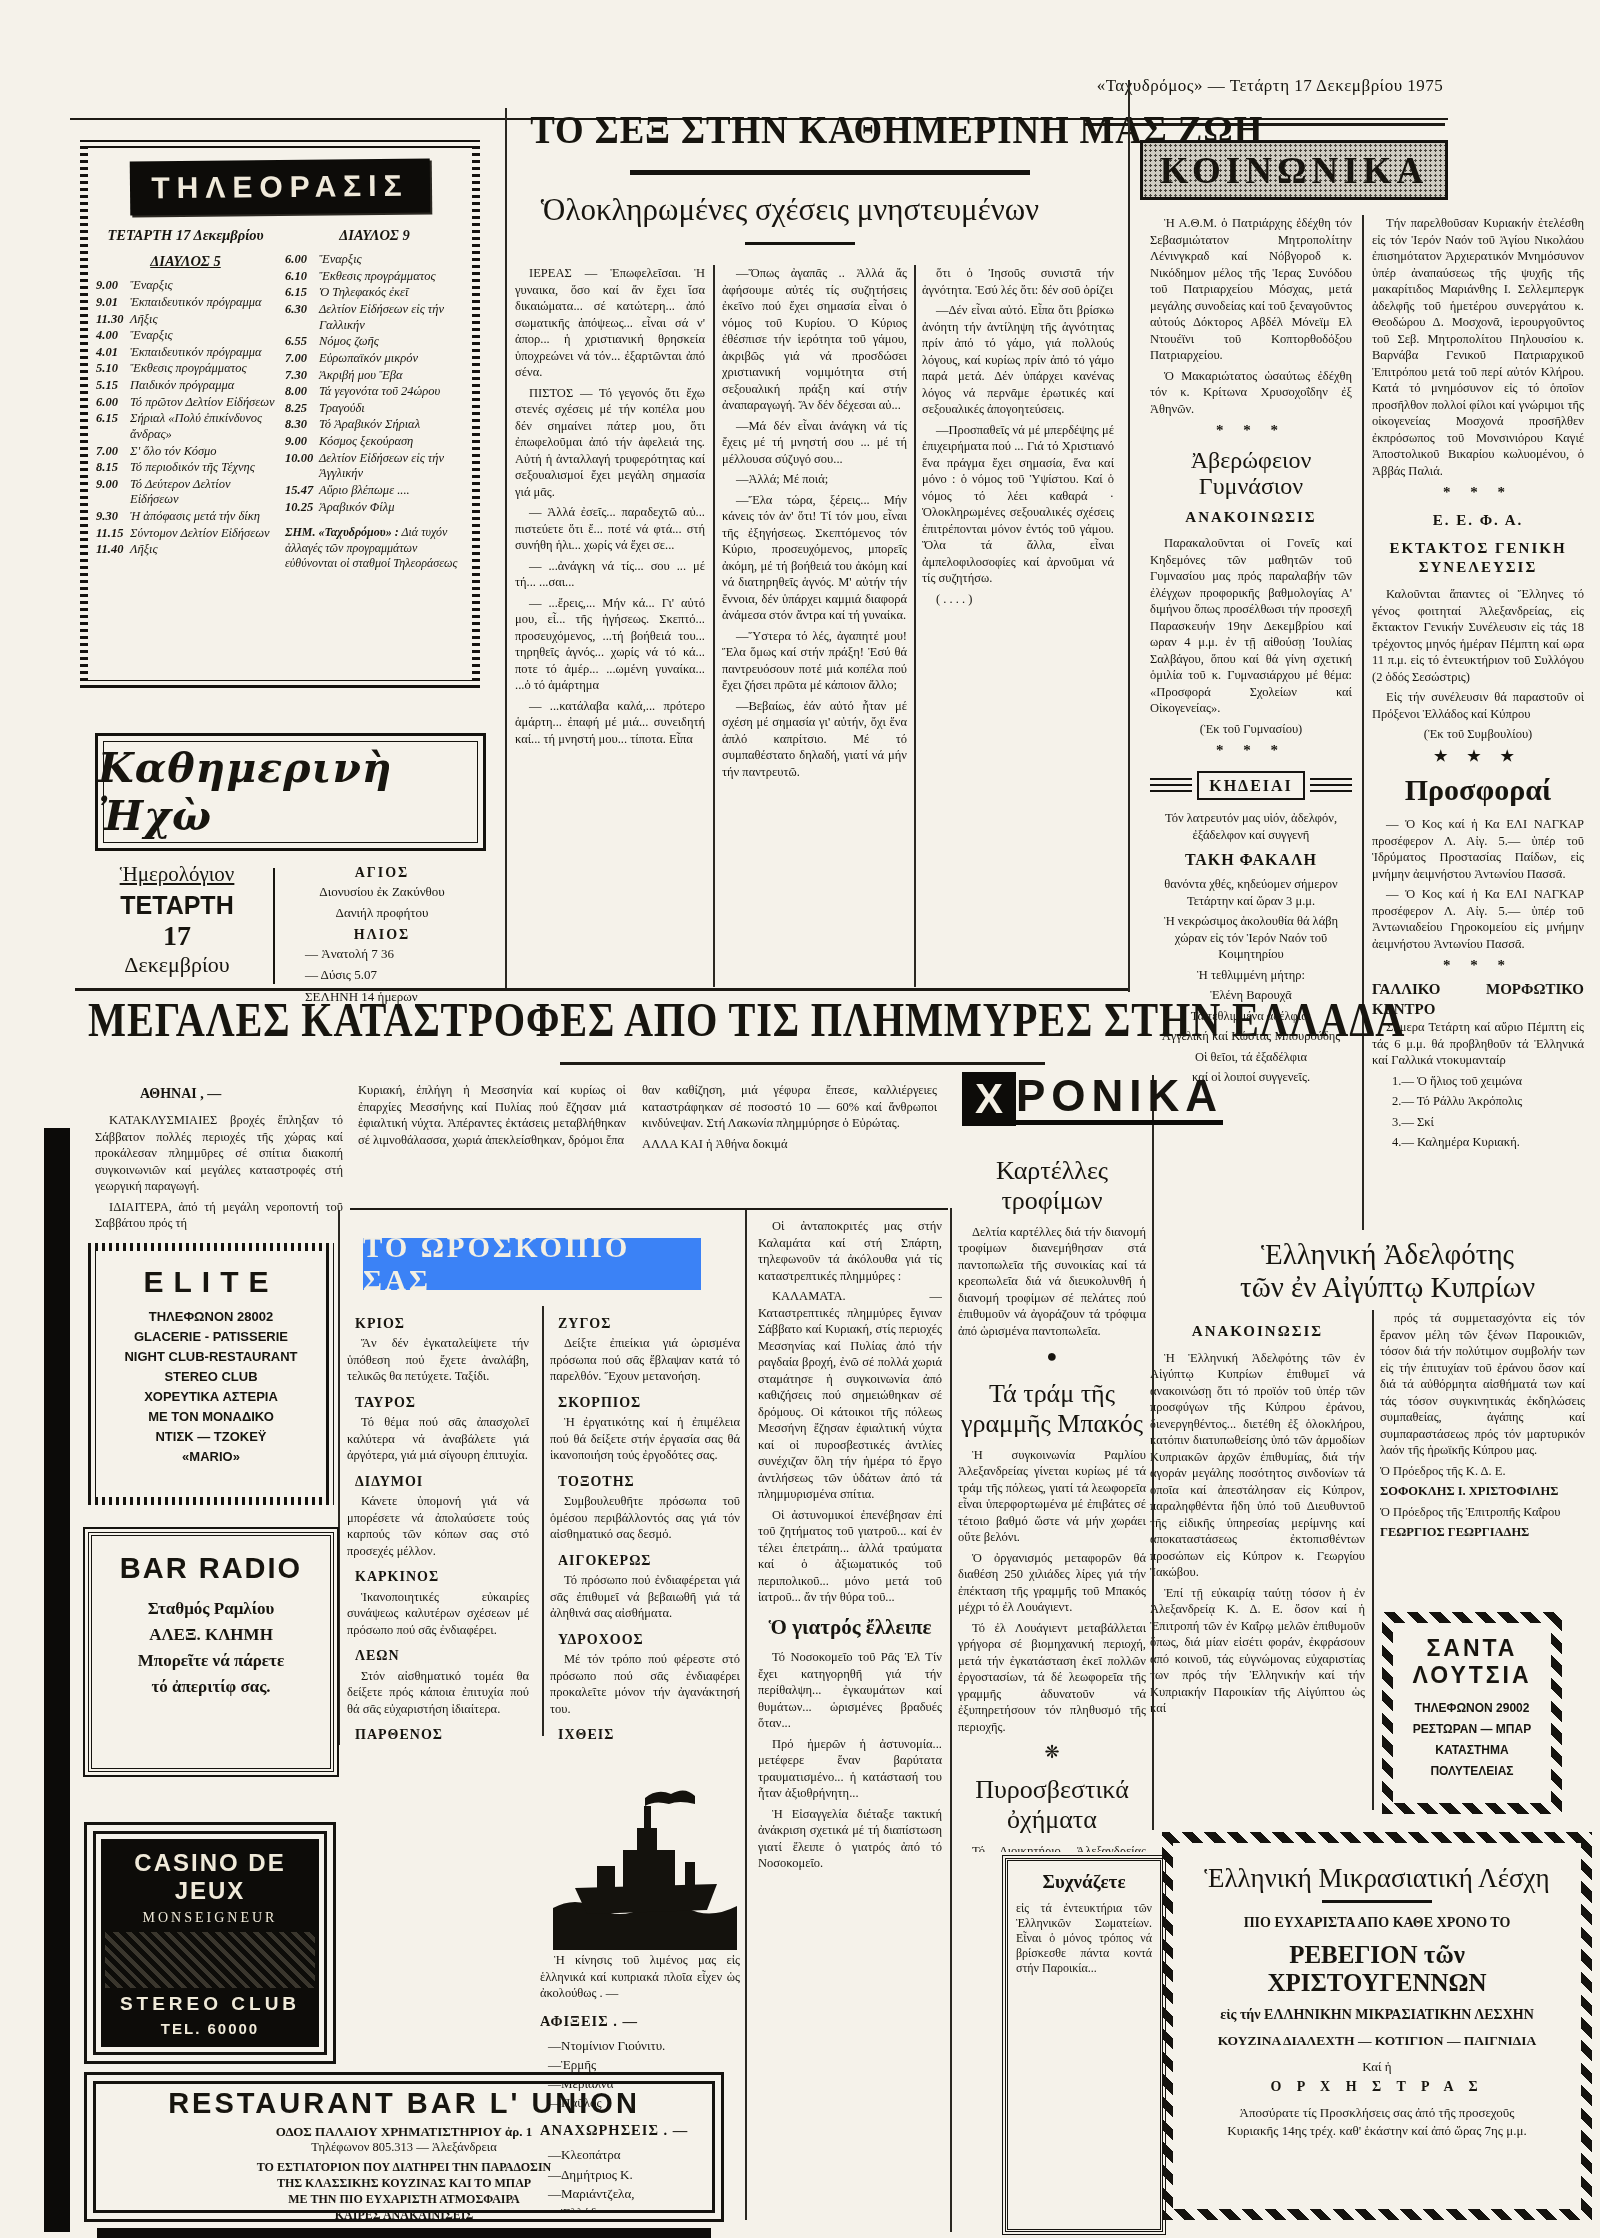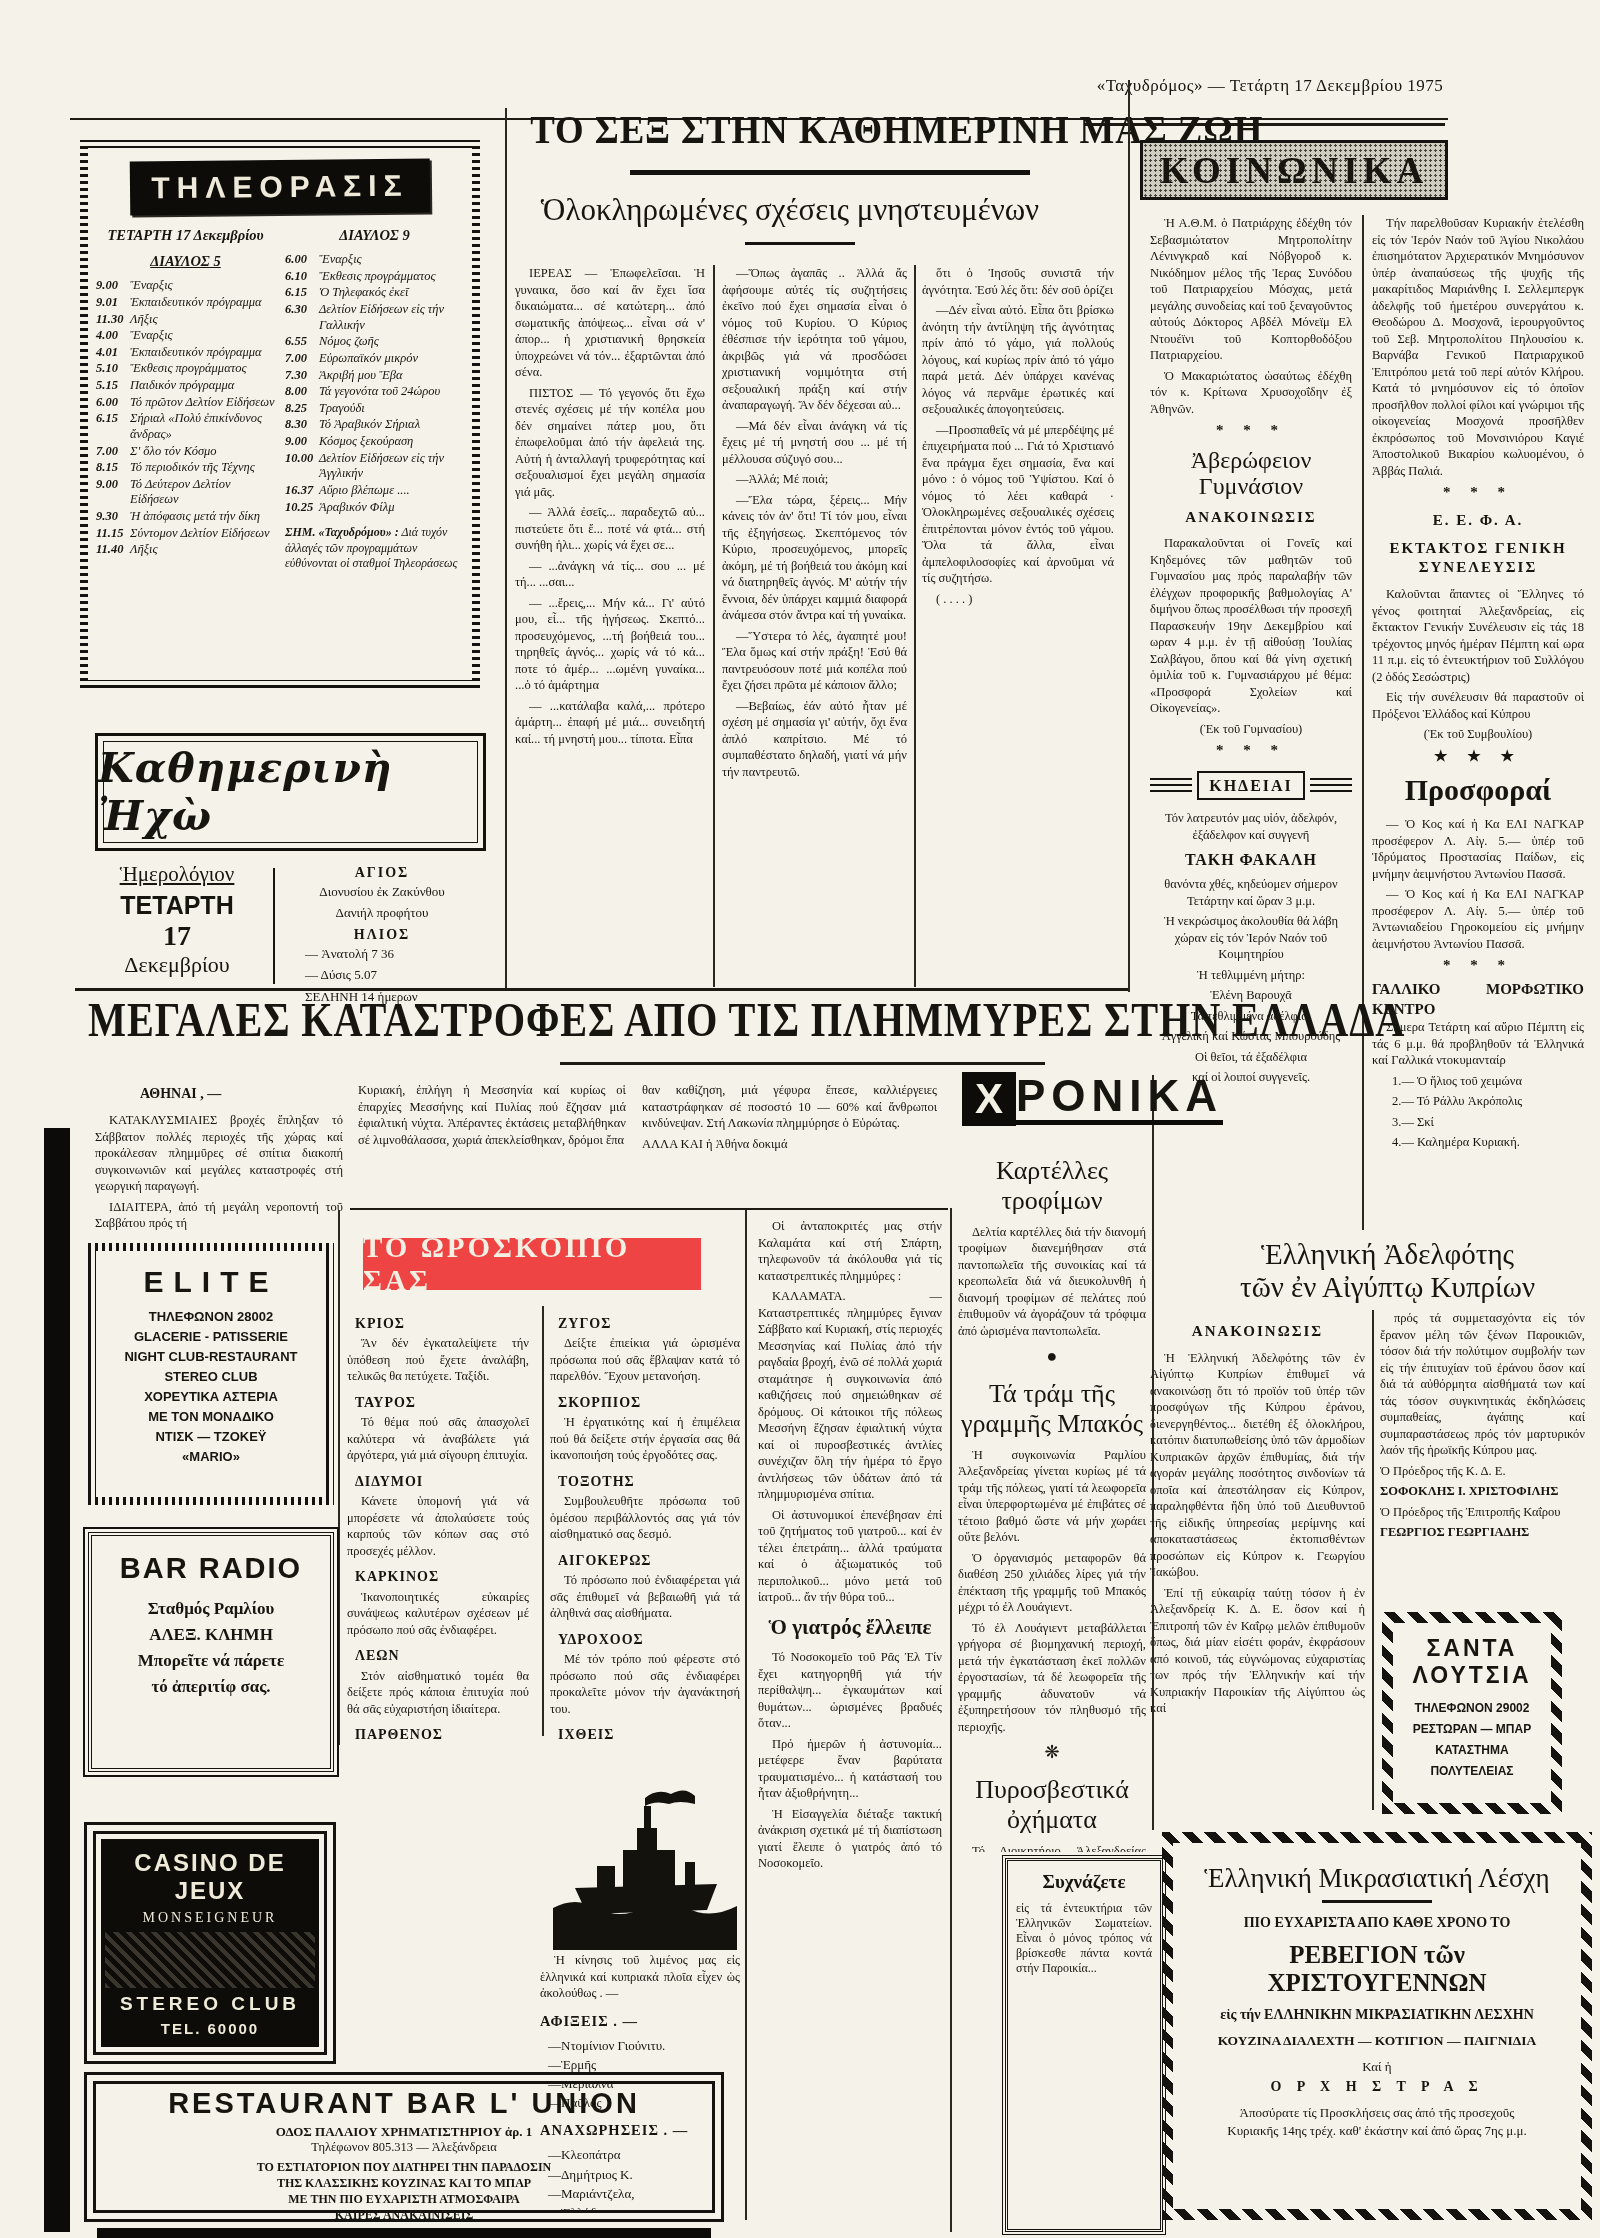--- a/index.html
+++ b/index.html
@@ -61,21 +61,21 @@
   .kideiai .lines{flex:1;height:16px;background:repeating-linear-gradient(#15130f 0 2px,rgba(0,0,0,0) 2px 6px);}
   .kideiai .kl{border:2px solid #15130f;padding:2px 10px;font-weight:bold;font-size:16px;letter-spacing:2px;}
   .funeral{text-align:center;}
   .funeral .fname{font-weight:bold;font-size:16px;letter-spacing:1px;margin:6px 0;}
   .prosf{font-size:30px;font-weight:bold;text-align:center;margin:2px 0 6px 0;}
   
   .floodhead{left:88px;top:992px;width:1240px;font-weight:bold;font-size:48px;white-space:nowrap;
              transform:scaleX(.84);transform-origin:left top;letter-spacing:1px;}
   .dateline{font-weight:bold;font-size:14px;}
   
-  .horobanner{left:363px;top:1238px;width:338px;height:52px;background:#ef4444;color:#f3efe3;display:flex;align-items:center;
+  .horobanner{left:363px;top:1238px;width:338px;height:52px;background:#3b82f6;color:#f3efe3;display:flex;align-items:center;
               justify-content:center;font-weight:bold;font-size:29px;letter-spacing:3px;}
   .h-sign{font-weight:bold;font-size:14px;letter-spacing:1px;margin:9px 0 2px 8px;}
   .h-text{text-indent:14px;}
   
   .ad{box-sizing:border-box;text-align:center;}
   .ad-elite{left:88px;top:1243px;width:246px;height:262px;border:8px solid #15130f;
             border-image:repeating-linear-gradient(90deg,#15130f 0 3px,rgba(0,0,0,0) 3px 7px) 8;padding:10px 4px;}
   .elite-name{font-family:"Liberation Sans",sans-serif;font-weight:bold;font-size:30px;letter-spacing:10px;margin:4px 0 10px 0;}
   .adline{font-weight:bold;font-size:13px;margin:5px 0;font-family:"Liberation Sans",sans-serif;}
   .ad-bar{left:88px;top:1532px;width:246px;height:240px;border:4px double #15130f;outline:2px solid #15130f;outline-offset:3px;padding:16px 6px;}
@@ -282,21 +282,21 @@
               <span class="tvtime">9.00</span>
               <span class="tvtitle">Κόσμος ξεκούραση</span>
             </div>
 
             <div class="tvrow">
               <span class="tvtime">10.00</span>
               <span class="tvtitle">Δελτίον Εἰδήσεων εἰς τήν Ἀγγλικήν</span>
             </div>
 
             <div class="tvrow">
-              <span class="tvtime">16.37</span>
+              <span class="tvtime">15.47</span>
               <span class="tvtitle">Αὔριο βλέπωμε ....</span>
             </div>
 
             <div class="tvrow">
               <span class="tvtime">10.25</span>
               <span class="tvtitle">Ἀραβικόν Φίλμ</span>
             </div>
           </div>
         <div class="tvnote">
           <span class="b">ΣΗΜ. «Ταχυδρόμου» :</span>

